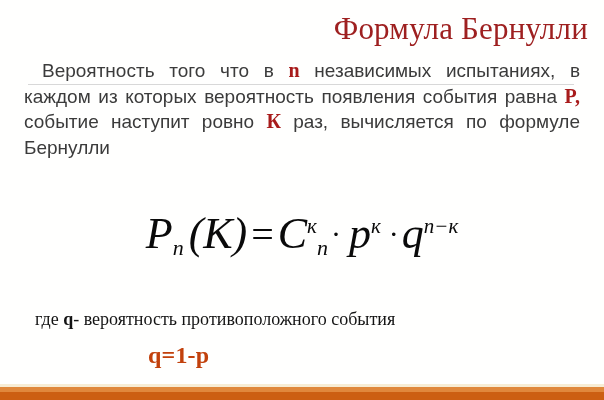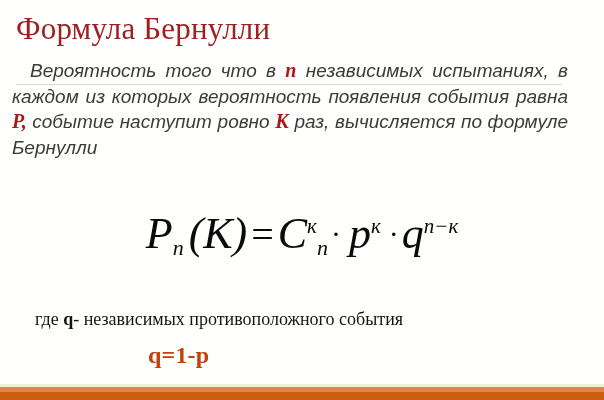--- a/index.html
+++ b/index.html
@@ -18,38 +18,37 @@
     width: 604px;
     height: 400px;
     background: #fffffe;
     box-sizing: border-box;
   }
 
   
   .title {
     position: absolute;
     top: 11px;
-    left: 16px;
+    left: 0;
     width: 588px;
-    text-align: left;
+    text-align: right;
     font-family: "Liberation Serif", "DejaVu Serif", serif;
     font-size: 31px;
     line-height: 36px;
     color: #9e2020;
     letter-spacing: 0.2px;
     white-space: nowrap;
   }
 
   
   .body-block {
     position: absolute;
     top: 58px;
-    left: 12px;
+    left: 24px;
     width: 556px;
-    font-style: italic;
   }
   .body-text {
     font-family: "Liberation Sans", "DejaVu Sans", sans-serif;
     font-size: 19px;
     line-height: 25.5px;
     color: #3b3b3b;
     text-align: justify;
     text-justify: inter-word;
     text-indent: 18px;
     margin: 0;
@@ -189,21 +188,21 @@
 
   <div class="body-block">
     <p class="body-text"><span>Вероятность   того   что   в  </span><span class="accent">n</span><span>  независимых испытаниях,  в  каждом  из  которых  вероятность появления события равна </span><span class="accent">P,</span><span> событие наступит ровно </span><span class="accent">К</span><span> раз, вычисляется по формуле Бернулли</span></p>
     <div class="rule"></div>
   </div>
 
   <div class="formula">
     <span class="mi">P</span><sub>n</sub><span class="sp-sm"></span><span class="paren">(</span><span class="mi">К</span><span class="paren">)</span><span class="eq">=</span><span class="mi">C</span><sup>к</sup><sub>n</sub><span class="dot">·</span><span class="sp-sm"></span><span class="mi">p</span><sup>к</sup><span class="sp-sm"></span><span class="dot">·</span><span class="mi">q</span><sup class="sup-wide">n−к</sup>
   </div>
 
-  <div class="note"><span>где  </span><b>q</b><span>- независимых противоположного события</span></div>
+  <div class="note"><span>где  </span><b>q</b><span>- вероятность противоположного события</span></div>
 
   <div class="note-eq">q=1-p</div>
 
   <div class="footer-bar">
     <div class="stripe-pale"></div>
     <div class="stripe-light"></div>
     <div class="stripe-main"></div>
   </div>
 
 </div>

